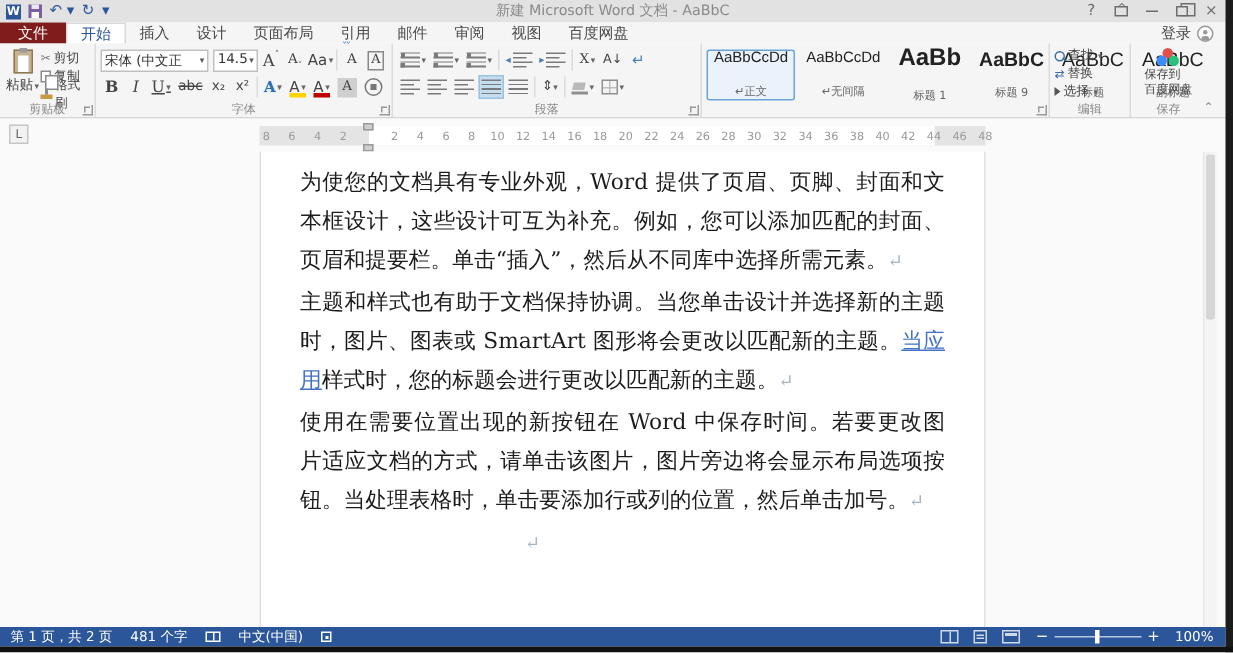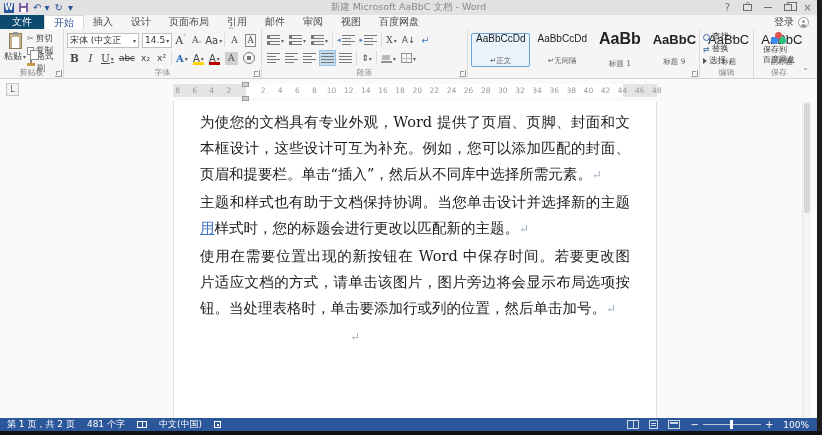--- a/index.html
+++ b/index.html
@@ -28,21 +28,21 @@
   .ic-ribbonopt { width:9px; height:7px; border:1px solid #6d6d6d; position:relative; }
   .ic-ribbonopt::after { content:"^"; position:absolute; top:-4px; left:1px; font-size:7px; color:#6d6d6d; }
   .ic-restore { width:8px; height:7px; border:1px solid #6d6d6d; position:relative; background:#e2e2e2; }
   .ic-restore::before { content:""; position:absolute; left:2px; top:-3px; width:8px; height:7px;
     border:1px solid #6d6d6d; z-index:-1; }
   .ic-min { width:8px; height:1px; background:#6d6d6d; }
 
   
   .tabrow { position:absolute; left:0; top:15px; width:817px; height:14px; background:#f5f5f5;
     display:flex; align-items:stretch; }
-  .tab-file { background:#0c4a6e; color:#fff; padding:0 12px; display:flex; align-items:center;
+  .tab-file { background:#7f1d1d; color:#fff; padding:0 12px; display:flex; align-items:center;
     font-size:10px; cursor:default; }
   #tabs-list { display:flex; }
   .tab { padding:0 9px; display:flex; align-items:center; font-size:10px; color:#4a4a4a; cursor:default; }
   .tab.active { background:#fff; color:#2b579a; border:1px solid #d9d9d9; border-bottom:none; }
   .signin { margin-left:auto; display:flex; align-items:center; gap:4px; padding-right:8px; color:#444; }
   .ic-avatar { width:11px; height:11px; border-radius:50%; border:1px solid #9a9a9a; position:relative; background:#fff; }
   .ic-avatar::before { content:""; position:absolute; left:3px; top:2px; width:3px; height:3px; border-radius:50%; background:#9a9a9a; }
   .ic-avatar::after { content:""; position:absolute; left:2px; top:6px; width:5px; height:3px; border-radius:50% 50% 0 0; background:#9a9a9a; }
 
   
@@ -206,21 +206,21 @@
 <div class="edge-bottom"></div>
 
 <div class="titlebar">
   <div class="qat">
     <span class="ic-wordlogo">W</span>
     <span class="ic-floppy"></span>
     <span class="g">↶ ▾</span>
     <span class="g">↻</span>
     <span class="g">▾</span>
   </div>
-  <span class="title-text">新建 Microsoft AaBbC 文档 - Word</span>
+  <span class="title-text">新建 Microsoft Word 文档 - AaBbC</span>
   <div class="win-controls">
     <span class="win-btn">?</span>
     <span class="win-btn">
         <span class="ic-ribbonopt"></span>
       </span>
     <span class="win-btn">
         <span class="ic-min"></span>
       </span>
     <span class="win-btn">
         <span class="ic-restore"></span>
@@ -500,20 +500,21 @@
 <div class="docview">
   <div class="page">
     <div id="doc-text">
         <div class="para">
           <div class="line full"><span>为使您的文档具有专业外观，Word 提供了页眉、页脚、封面和文</span></div>
           <div class="line full"><span>本框设计，这些设计可互为补充。例如，您可以添加匹配的封面、</span></div>
           <div class="line"><span>页眉和提要栏。单击“插入”，然后从不同库中选择所需元素。</span><span class="seg-pmark">↵</span></div>
         </div>
         <div class="para">
           <div class="line full"><span>主题和样式也有助于文档保持协调。当您单击设计并选择新的主题</span></div>
+          <div class="line full"><span>时，图片、图表或 SmartArt 图形将会更改以匹配新的主题。</span><span class="seg-ins">当应</span></div>
           <div class="line"><span class="seg-ins">用</span><span>样式时，您的标题会进行更改以匹配新的主题。</span><span class="seg-pmark">↵</span></div>
         </div>
         <div class="para">
           <div class="line full"><span>使用在需要位置出现的新按钮在 Word 中保存时间。若要更改图</span></div>
           <div class="line full"><span>片适应文档的方式，请单击该图片，图片旁边将会显示布局选项按</span></div>
           <div class="line"><span>钮。当处理表格时，单击要添加行或列的位置，然后单击加号。</span><span class="seg-pmark">↵</span></div>
         </div>
         <div class="para">
           <div class="line" style="padding-left: 150px;"><span class="seg-pmark">↵</span></div>
         </div>

